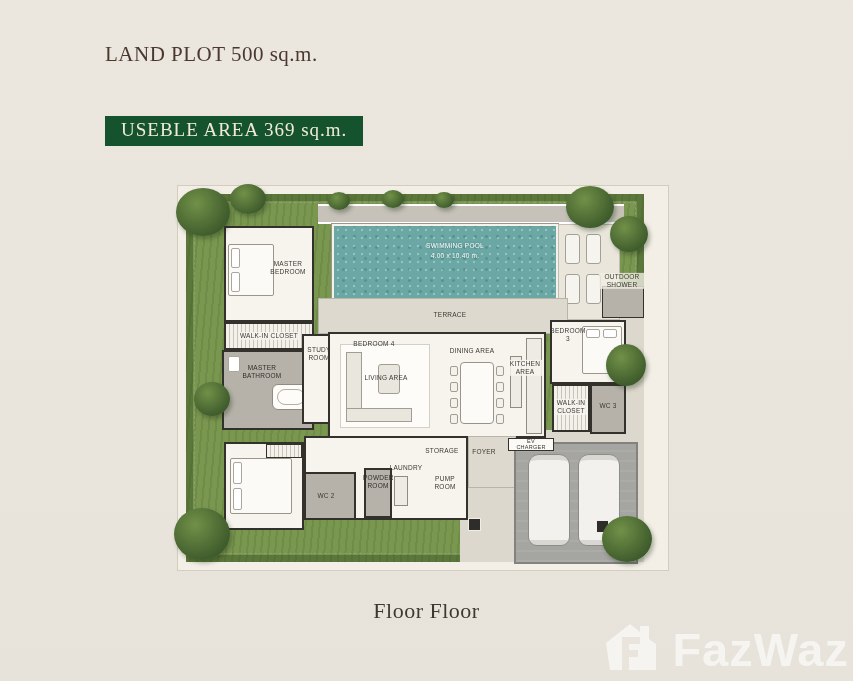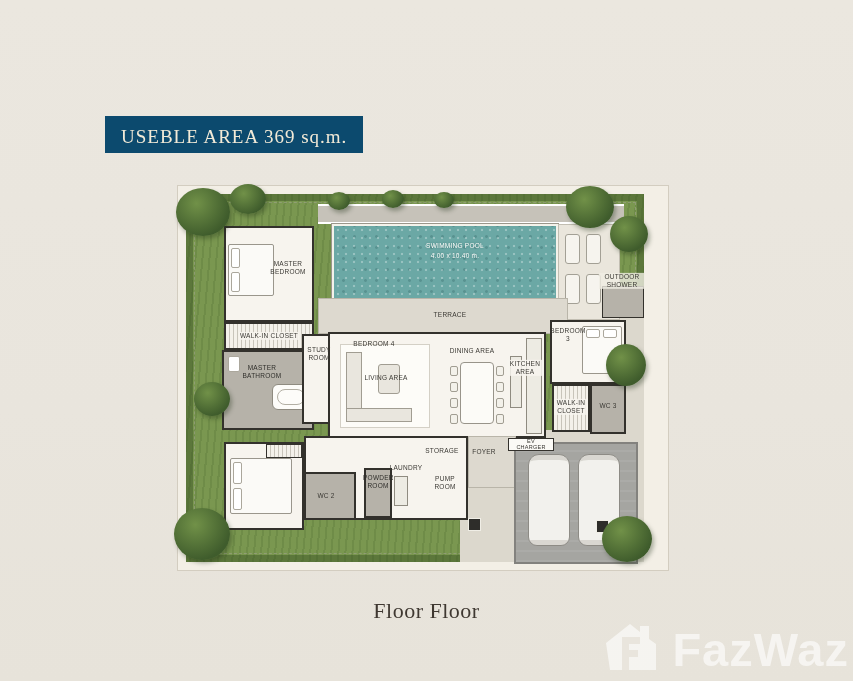--- a/index.html
+++ b/index.html
@@ -6,23 +6,23 @@
   body{
     width:853px;height:681px;position:relative;overflow:hidden;
     background:linear-gradient(180deg,#ebe7df 0%,#e9e5dd 60%,#e7e3da 100%);
     font-family:"Liberation Sans",sans-serif;
   }
   
   .hdr{position:absolute;left:105px;top:38px;color:#43322a;}
   .hdr-title{font-family:"Liberation Serif",serif;font-size:36px;font-weight:700;letter-spacing:1px;}
   .hdr-sub{font-family:"Liberation Serif",serif;font-size:21px;margin-top:4px;letter-spacing:.5px;color:#4a382e;}
   .badge{
-    position:absolute;left:105px;top:116px;background:#0c4a6e;color:#f2ead7;
+    position:absolute;left:105px;top:116px;background:#14532d;color:#f2ead7;
     font-family:"Liberation Serif",serif;font-size:19px;letter-spacing:1px;
-    padding:10px 16px 5px 16px;min-width:218px;text-align:center;
+    padding:3px 16px 5px 16px;min-width:218px;text-align:center;
   }
   
   #plan{position:absolute;left:178px;top:186px;width:490px;height:384px;
     background:#f3efe6;outline:1px solid #d3cdc0;}
   #plan *{position:absolute;box-sizing:border-box;}
   .grass{left:8px;top:8px;width:458px;height:368px;
     background:#7a9750;
     background-image:repeating-linear-gradient(95deg,rgba(60,90,35,.18) 0 2px,transparent 2px 7px),
       repeating-linear-gradient(5deg,rgba(120,150,80,.15) 0 3px,transparent 3px 9px);
     box-shadow:inset 0 0 0 7px rgba(47,72,28,.40);}
@@ -66,20 +66,21 @@
   .caption{position:absolute;left:0;top:598px;width:853px;text-align:center;
     font-family:"Liberation Serif",serif;font-size:22px;color:#3f3831;letter-spacing:.5px;}
   .wm{position:absolute;right:4px;bottom:2px;display:flex;align-items:center;gap:10px;
     color:rgba(255,255,255,.62);}
   .wm-text{font-size:47px;font-weight:700;letter-spacing:1px;font-family:"Liberation Sans",sans-serif;}
 </style>
 </head>
 <body>
 
 <div class="hdr">
+  <div class="hdr-sub">LAND PLOT 500 sq.m.</div>
 </div>
 <div class="badge">USEBLE AREA 369 sq.m.</div>
 
 <div id="plan">
   <div class="grass"></div>
   <div class="dashline"></div>
 
   <div class="path" style="left:282px;top:244px;width:184px;height:132px;"></div>
   <div class="path" style="left:440px;top:100px;width:26px;height:146px;"></div>
 

